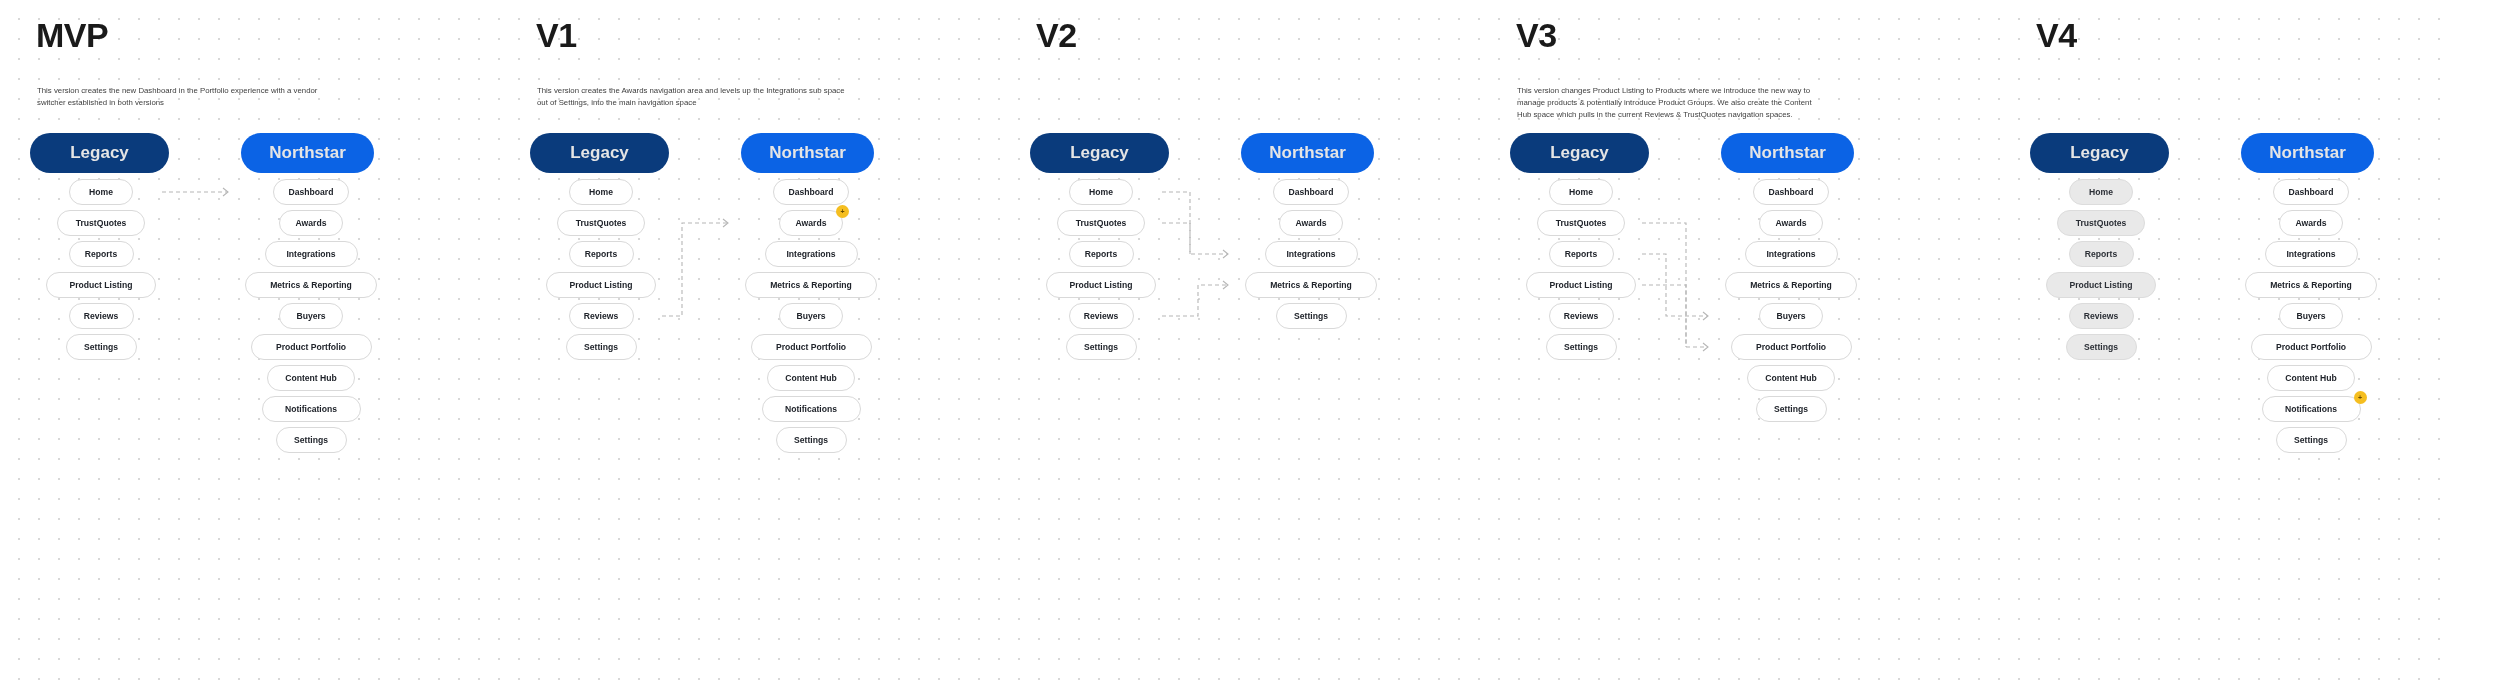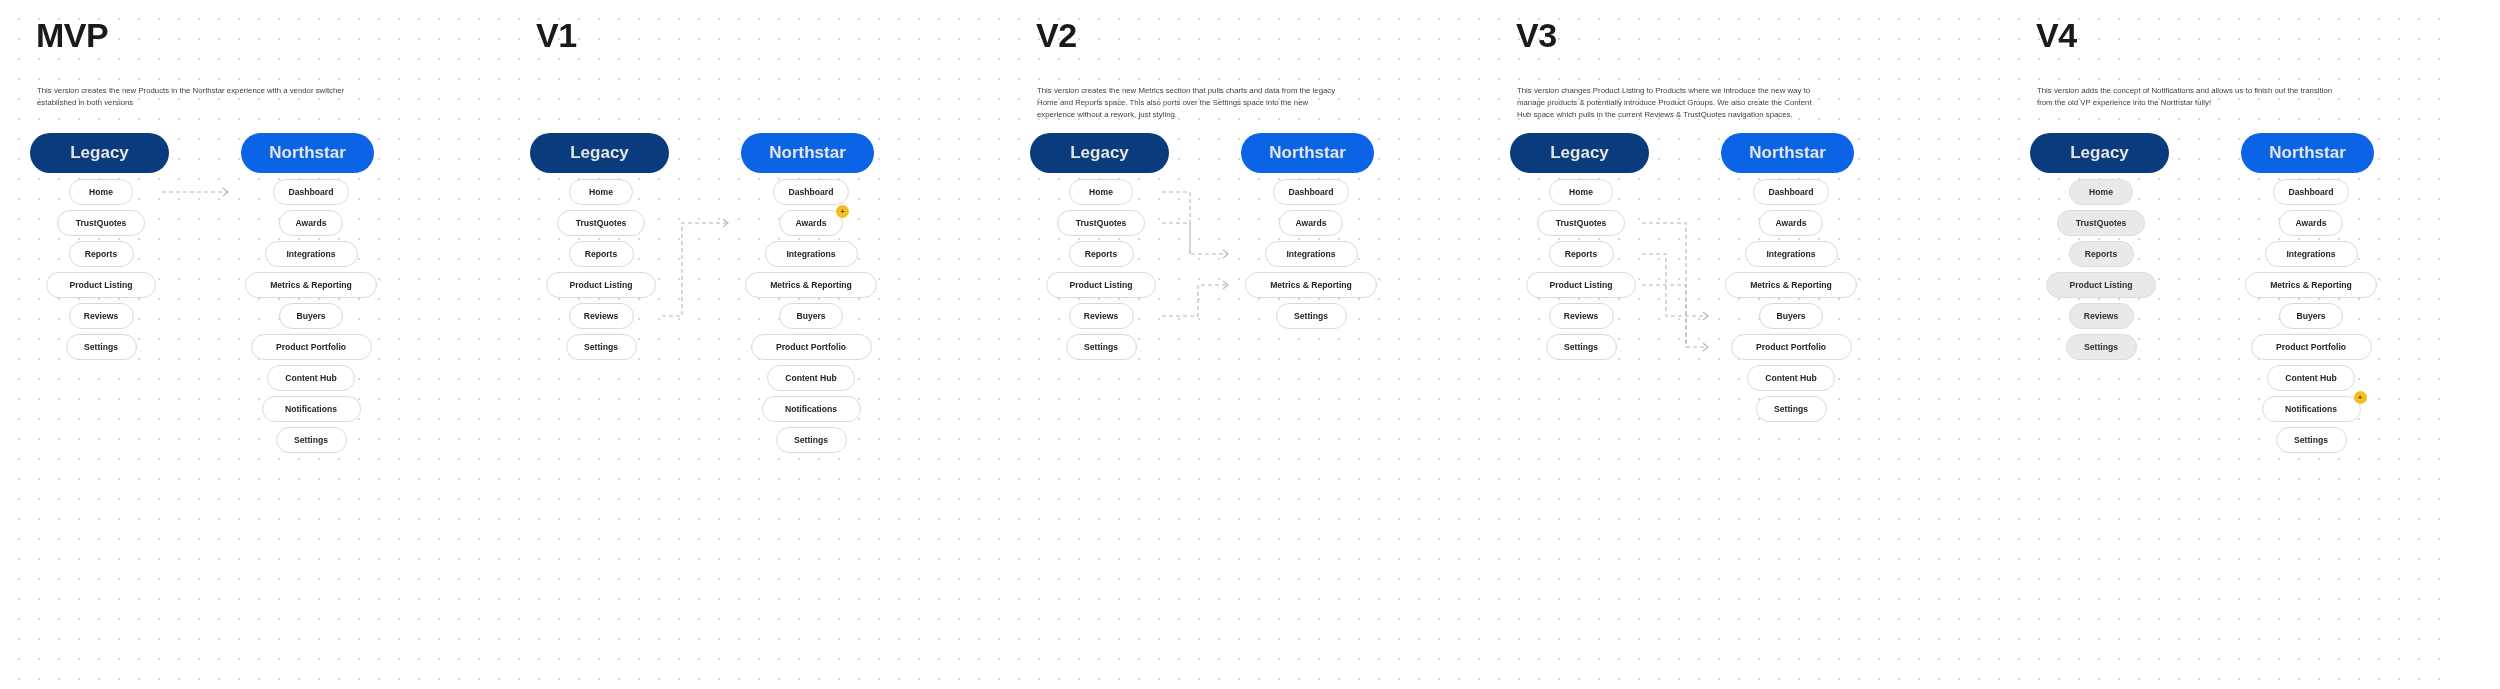--- a/index.html
+++ b/index.html
@@ -107,21 +107,21 @@
     stroke-dasharray: 4 3;
   }
 </style>
 </head>
 <body>
 
 <div class="canvas">
   <div id="versions-root">
       <div class="version" style="left: 0px;">
         <div class="v-title">MVP</div>
-        <div class="v-desc">This version creates the new Products in the Northstar experience with a vendor switcher established in both versions</div>
+        <div class="v-desc">This version creates the new Dashboard in the Portfolio experience with a vendor switcher established in both versions</div>
         <svg class="conn">
           <path d="M 162 192 L 228 192"></path>
           <polyline points="223,188 228,192 223,196" fill="none" stroke="#b6b6b6" stroke-width="1.1"></polyline>
         </svg>
         <div class="col-head head-legacy">Legacy</div>
         <div class="col-head head-northstar">Northstar</div>
         <div class="pill" style="top: 179px; width: 64px; left: 69px;">Home</div>
         <div class="pill" style="top: 210px; width: 88px; left: 57px;">TrustQuotes</div>
         <div class="pill" style="top: 241px; width: 65px; left: 68.5px;">Reports</div>
         <div class="pill" style="top: 272px; width: 110px; left: 46px;">Product Listing</div>
@@ -132,20 +132,21 @@
         <div class="pill" style="top: 241px; width: 93px; left: 264.5px;">Integrations</div>
         <div class="pill" style="top: 272px; width: 132px; left: 245px;">Metrics &amp; Reporting</div>
         <div class="pill" style="top: 303px; width: 64px; left: 279px;">Buyers</div>
         <div class="pill" style="top: 334px; width: 121px; left: 250.5px;">Product Portfolio</div>
         <div class="pill" style="top: 365px; width: 88px; left: 267px;">Content Hub</div>
         <div class="pill" style="top: 396px; width: 99px; left: 261.5px;">Notifications</div>
         <div class="pill" style="top: 427px; width: 71px; left: 275.5px;">Settings</div>
       </div>
       <div class="version" style="left: 500px;">
         <div class="v-title">V1</div>
+        <div class="v-desc">This version creates the Awards navigation area and levels up the Integrations sub space out of Settings, into the main navigation space</div>
         <svg class="conn">
           <path d="M 162 316 L 182 316 L 182 223 L 228 223"></path>
           <polyline points="223,219 228,223 223,227" fill="none" stroke="#b6b6b6" stroke-width="1.1"></polyline>
         </svg>
         <div class="col-head head-legacy">Legacy</div>
         <div class="col-head head-northstar">Northstar</div>
         <div class="pill" style="top: 179px; width: 64px; left: 69px;">Home</div>
         <div class="pill" style="top: 210px; width: 88px; left: 57px;">TrustQuotes</div>
         <div class="pill" style="top: 241px; width: 65px; left: 68.5px;">Reports</div>
         <div class="pill" style="top: 272px; width: 110px; left: 46px;">Product Listing</div>
@@ -157,21 +158,20 @@
         <div class="pill" style="top: 241px; width: 93px; left: 264.5px;">Integrations</div>
         <div class="pill" style="top: 272px; width: 132px; left: 245px;">Metrics &amp; Reporting</div>
         <div class="pill" style="top: 303px; width: 64px; left: 279px;">Buyers</div>
         <div class="pill" style="top: 334px; width: 121px; left: 250.5px;">Product Portfolio</div>
         <div class="pill" style="top: 365px; width: 88px; left: 267px;">Content Hub</div>
         <div class="pill" style="top: 396px; width: 99px; left: 261.5px;">Notifications</div>
         <div class="pill" style="top: 427px; width: 71px; left: 275.5px;">Settings</div>
       </div>
       <div class="version" style="left: 1000px;">
         <div class="v-title">V2</div>
-        <div class="v-desc">This version creates the new Metrics section that pulls charts and data from the legacy Home and Reports space. This also ports over the Settings space into the new experience without a rework, just styling.</div>
         <svg class="conn">
           <path d="M 162 192 L 190 192 L 190 254 L 228 254"></path>
           <polyline points="223,250 228,254 223,258" fill="none" stroke="#b6b6b6" stroke-width="1.1"></polyline>
           <path d="M 162 223 L 190 223 L 190 254"></path>
           <path d="M 162 316 L 198 316 L 198 285 L 228 285"></path>
           <polyline points="223,281 228,285 223,289" fill="none" stroke="#b6b6b6" stroke-width="1.1"></polyline>
         </svg>
         <div class="col-head head-legacy">Legacy</div>
         <div class="col-head head-northstar">Northstar</div>
         <div class="pill" style="top: 179px; width: 64px; left: 69px;">Home</div>
@@ -208,21 +208,20 @@
         <div class="pill" style="top: 210px; width: 64px; left: 279px;">Awards</div>
         <div class="pill" style="top: 241px; width: 93px; left: 264.5px;">Integrations</div>
         <div class="pill" style="top: 272px; width: 132px; left: 245px;">Metrics &amp; Reporting</div>
         <div class="pill" style="top: 303px; width: 64px; left: 279px;">Buyers</div>
         <div class="pill" style="top: 334px; width: 121px; left: 250.5px;">Product Portfolio</div>
         <div class="pill" style="top: 365px; width: 88px; left: 267px;">Content Hub</div>
         <div class="pill" style="top: 396px; width: 71px; left: 275.5px;">Settings</div>
       </div>
       <div class="version" style="left: 2000px;">
         <div class="v-title">V4</div>
-        <div class="v-desc">This version adds the concept of Notifications and allows us to finish out the transition from the old VP experience into the Northstar fully!</div>
         <svg class="conn"></svg>
         <div class="col-head head-legacy">Legacy</div>
         <div class="col-head head-northstar">Northstar</div>
         <div class="pill dim" style="top: 179px; width: 64px; left: 69px;">Home</div>
         <div class="pill dim" style="top: 210px; width: 88px; left: 57px;">TrustQuotes</div>
         <div class="pill dim" style="top: 241px; width: 65px; left: 68.5px;">Reports</div>
         <div class="pill dim" style="top: 272px; width: 110px; left: 46px;">Product Listing</div>
         <div class="pill dim" style="top: 303px; width: 65px; left: 68.5px;">Reviews</div>
         <div class="pill dim" style="top: 334px; width: 71px; left: 65.5px;">Settings</div>
         <div class="pill" style="top: 179px; width: 76px; left: 273px;">Dashboard</div>

